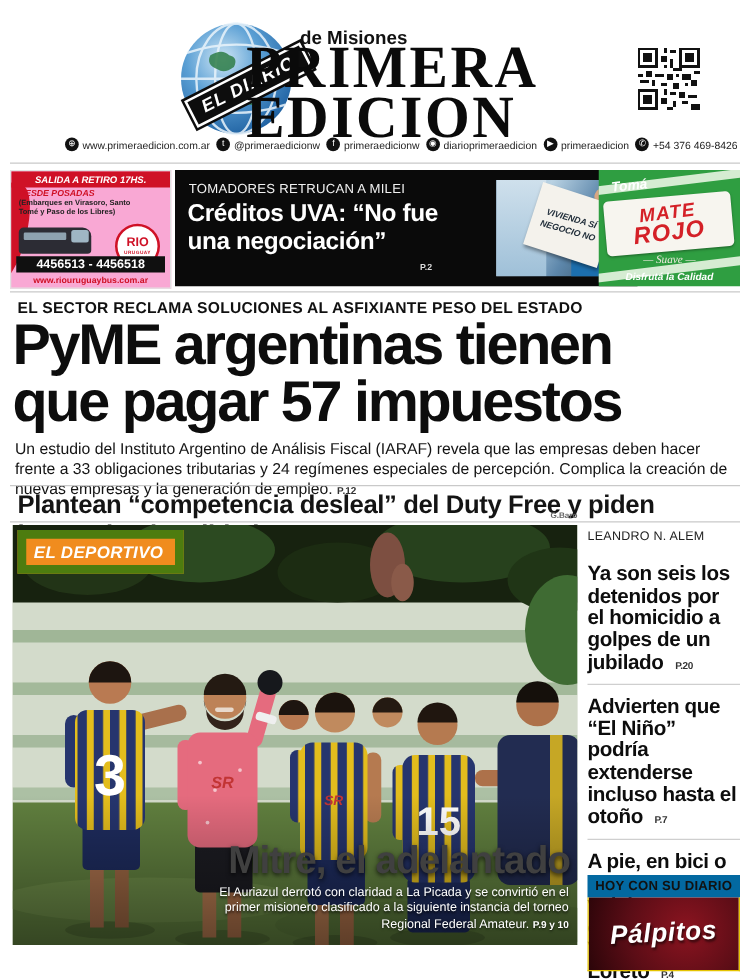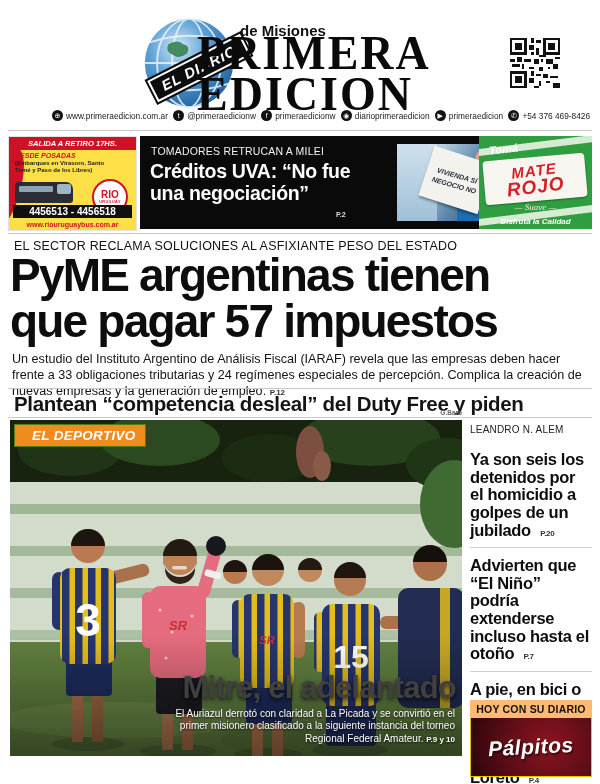--- a/index.html
+++ b/index.html
@@ -23,21 +23,21 @@
             transform:scaleY(1.04);transform-origin:top left;color:#0a0a0a;}
   .qr{position:absolute;right:40px;top:38px;width:50px;height:50px;}
 
   .social-row{position:absolute;left:52px;right:10px;top:110px;display:flex;
               justify-content:space-between;align-items:center;font-size:8.3px;color:#222;}
   .social-item{display:flex;align-items:center;gap:3px;white-space:nowrap;}
   .sicon{width:11px;height:11px;border-radius:50%;background:#111;color:#fff;font-size:7px;
          display:inline-flex;align-items:center;justify-content:center;line-height:1;}
 
   
-  .busad{position:absolute;left:8px;top:136px;width:127px;height:93px;background:#fde047;
+  .busad{position:absolute;left:8px;top:136px;width:127px;height:93px;background:#f9a8d4;
          border:1px solid #e2e2e2;overflow:hidden;font-family:"Liberation Sans",sans-serif;}
   .busad .ribbon{position:absolute;left:0;top:0;right:0;height:13px;background:#cf1126;color:#fff;
          font-size:7.6px;font-weight:bold;font-style:italic;display:flex;align-items:center;justify-content:center;}
   .busad .origin{position:absolute;left:6px;top:15px;color:#cf1126;font-size:7px;font-weight:bold;font-style:italic;}
   .busad .note{position:absolute;left:6px;top:23px;width:100px;font-size:6px;font-weight:bold;color:#222;line-height:1.2;}
   .busad .bus{position:absolute;left:6px;top:45px;width:58px;height:21px;background:#2c2c34;border-radius:4px 7px 3px 3px;}
   .busad .bus:before{content:"";position:absolute;right:2px;top:2px;width:14px;height:10px;background:#9fb6c4;border-radius:2px;}
   .busad .bus:after{content:"";position:absolute;left:4px;top:4px;width:34px;height:6px;background:#8ea2b0;border-radius:1px;}
   .busad .riologo{position:absolute;right:8px;top:42px;width:32px;height:32px;border-radius:50%;
          background:#fff;border:2.5px solid #cf1126;display:flex;flex-direction:column;align-items:center;justify-content:center;}
@@ -73,50 +73,50 @@
           transform:rotate(-5deg);border-radius:4px;box-shadow:0 1px 2px rgba(0,0,0,.35);
           display:flex;flex-direction:column;align-items:center;justify-content:center;line-height:1;}
   .matead .b1{color:#d42027;font-weight:bold;font-style:italic;font-size:15px;letter-spacing:1px;transform:rotate(-2deg);}
   .matead .b2{color:#d42027;font-weight:bold;font-style:italic;font-size:19px;letter-spacing:1px;transform:rotate(-2deg);margin-top:-1px;}
   .matead .suave{position:absolute;left:0;right:0;top:66px;text-align:center;color:#efe9df;
           font-style:italic;font-size:9px;font-family:"Liberation Serif",serif;}
   .matead .slogan{position:absolute;left:0;right:0;bottom:3px;text-align:center;color:#fff;
           font-style:italic;font-weight:bold;font-size:8px;margin-top:20px;}
 
   
-  .mkicker{position:absolute;left:14px;top:239px;font-size:12.5px;font-weight:normal;letter-spacing:.2px;}
+  .mkicker{position:absolute;left:14px;top:239px;font-size:12.5px;font-weight:bold;letter-spacing:.2px;}
   .mhead{position:absolute;left:10px;top:252px;font-size:46px;font-weight:bold;letter-spacing:-1.8px;
          line-height:46px;color:#0d0d0d;}
   .deck{position:absolute;left:12px;top:351px;width:578px;font-size:12.6px;line-height:16px;color:#141414;}
   .pgref{font-size:8px;font-weight:bold;color:#333;}
   .sechead{position:absolute;left:14px;top:392px;font-size:20.5px;font-weight:bold;letter-spacing:-.3px;color:#141414;}
   .sechead .pgref{margin-left:4px;}
 
   
   .photo{position:absolute;left:10px;top:420px;width:452px;height:336px;overflow:hidden;background:#cdd6c6;}
   .photo .scrim{position:absolute;left:0;right:0;bottom:0;height:120px;
          background:linear-gradient(rgba(0,0,0,0),rgba(0,0,0,.45));}
   .credit{position:absolute;left:330px;top:409px;width:132px;text-align:right;font-size:6.5px;color:#666;font-weight:bold;}
   .tag{position:absolute;left:4px;top:4px;background:#f08c1e;color:#fff;font-weight:bold;font-style:italic;
-       font-size:13.5px;letter-spacing:.3px;padding:3px 9px 3px 17px;border:1px solid #4d7c0f;}
+       font-size:13.5px;letter-spacing:.3px;padding:3px 9px 3px 6px;border:7px solid #4d7c0f;}
   .sporthead{position:absolute;right:6px;bottom:50px;color:#404040;font-size:31px;font-weight:bold;
        letter-spacing:-.8px;text-shadow:0 2px 4px rgba(0,0,0,.75);white-space:nowrap;}
   .sportcap{position:absolute;right:7px;bottom:10px;width:292px;color:#fff;font-size:10px;line-height:12.5px;
        text-align:right;text-shadow:0 1px 2px rgba(0,0,0,.8);}
   .sportcap .pgref{color:#fff;}
 
   
   .rcol{position:absolute;left:470px;top:422px;width:122px;}
   .rit{padding:2px 0 8px 0;border-bottom:1px solid #cfcfcf;margin-bottom:7px;}
   .rkick{font-size:10px;color:#222;letter-spacing:.2px;margin-bottom:16px;}
   .rhead{font-size:16.5px;font-weight:bold;line-height:1.07;letter-spacing:-.3px;color:#0d0d0d;}
   .rhead .pgref{margin-left:5px;}
 
   .promo{position:absolute;left:470px;top:700px;width:122px;}
-  .promo .bar{background:#fdba74;color:#111;font-weight:bold;font-size:10.5px;text-align:center;
+  .promo .bar{background:#0369a1;color:#111;font-weight:bold;font-size:10.5px;text-align:center;
         padding:3px 0;letter-spacing:.2px;}
   .promo .box{height:58px;background:radial-gradient(circle at 65% 45%, #8c1420 0%, #5b0d16 55%, #2b0509 100%);
         display:flex;align-items:center;justify-content:center;border:1px solid #e5c400;border-top:none;}
   .promo .title{color:#fff;font-weight:bold;font-style:italic;font-size:21px;letter-spacing:.5px;
         transform:rotate(-3deg);text-shadow:1px 2px 2px rgba(0,0,0,.6);}
 </style>
 </head>
 <body>
 
 <div class="page">

